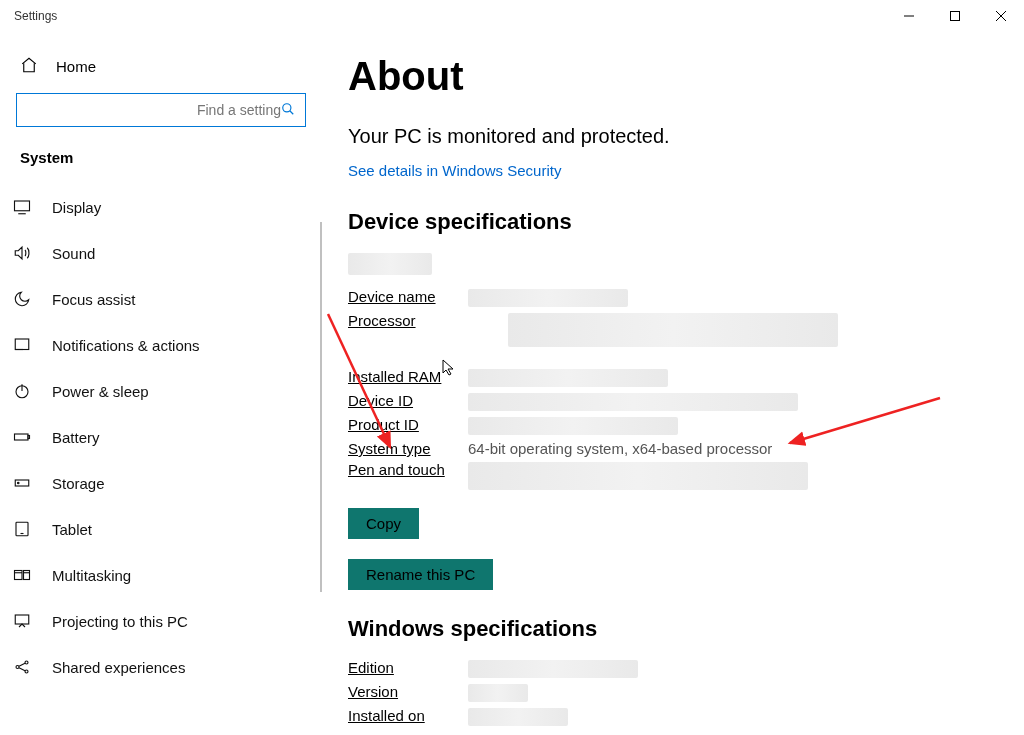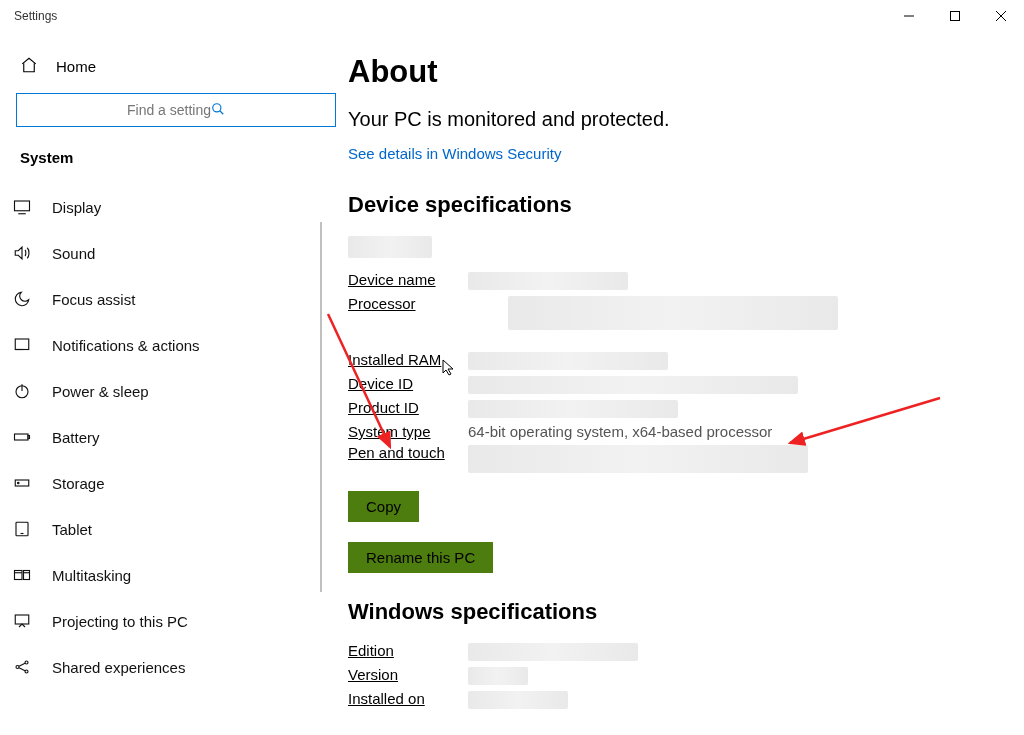--- a/index.html
+++ b/index.html
@@ -48,25 +48,25 @@
       padding: 10px 20px;
       font-size: 15px;
       cursor: pointer;
     }
     .search-wrap { padding: 6px 16px 6px 16px; }
     .search-box {
       border: 1px solid #0078d7;
       height: 34px;
       display: flex;
       align-items: center;
-      justify-content: center;
+      justify-content: flex-end;
       padding: 0 10px;
       color: #666;
       font-size: 14px;
-      width: 320px;
+      width: 290px;
     }
     .search-box .placeholder { color: #767676; }
     .search-icon-svg { width: 14px; height: 14px; color: #0078d7; }
     .section-title {
       padding: 16px 20px 8px 20px;
       font-weight: 700;
       font-size: 15px;
     }
     .nav-list { padding-top: 10px; }
     .nav-item {
@@ -88,36 +88,36 @@
       width: 2px;
       height: 370px;
       background: #c0c0c0;
     }
     
     .main {
       flex: 1;
       padding: 22px 28px 0 28px;
       overflow: hidden;
     }
-    h1.page-title { font-weight: 600; font-size: 31px; margin-bottom: 18px; }
+    h1.page-title { font-weight: 600; font-size: 40px; margin-bottom: 26px; }
     .subhead { font-size: 20px; margin-bottom: 14px; }
     .link { color: #0066cc; font-size: 15px; cursor: pointer; display: inline-block; margin-bottom: 30px; }
     h2.section { font-weight: 600; font-size: 22px; margin-bottom: 18px; }
     .spec-row { display: flex; align-items: flex-start; font-size: 15px; line-height: 1.0; margin-bottom: 6px; }
     .spec-label { width: 120px; color: #000; text-decoration: underline; }
     .spec-value { color: #555; }
     .redacted {
       background: linear-gradient(90deg, #e9e9e9, #f2f2f2, #e9e9e9);
       border-radius: 2px;
       display: inline-block;
       height: 18px;
     }
     .logo-redacted { width: 84px; height: 22px; margin-bottom: 10px; }
     .btn {
-      background: #4d7c0f;
+      background: #0f766e;
       border: none;
       font-size: 15px;
       padding: 7px 18px;
       margin-top: 12px;
       cursor: pointer;
       color: #000;
     }
     .btn.rename { margin-top: 20px; margin-bottom: 26px; }
     
     .annotation-svg {

